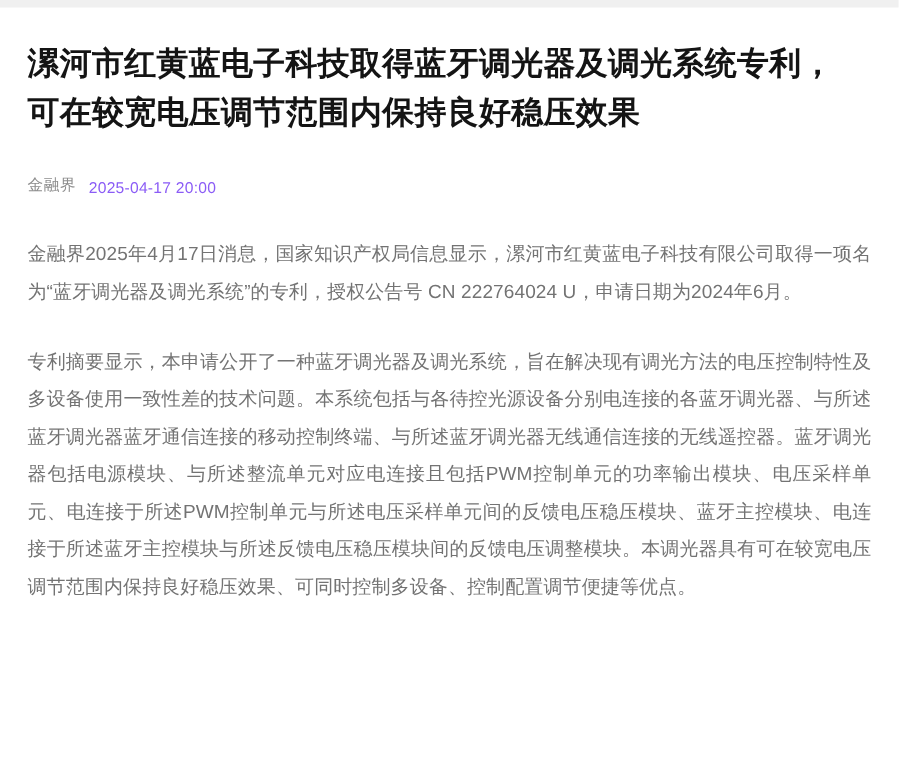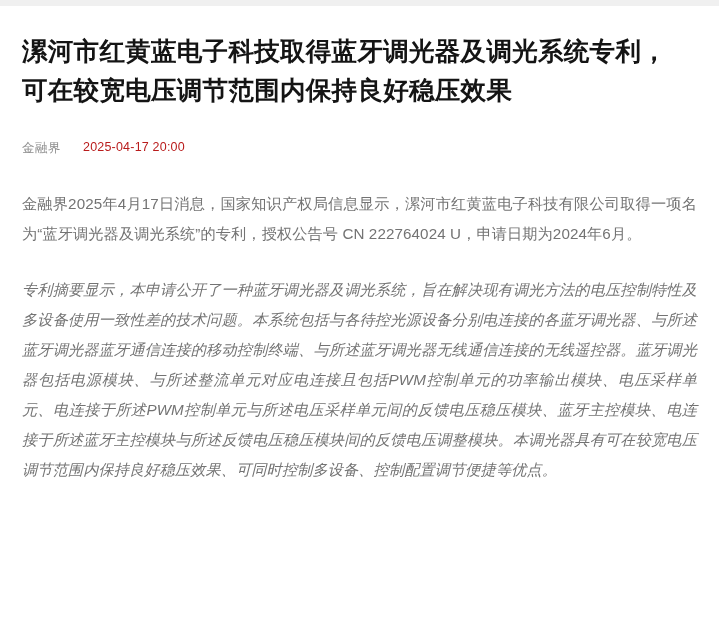--- a/index.html
+++ b/index.html
@@ -33,46 +33,46 @@
     font-size: 25.5px;
     line-height: 39px;
     font-weight: bold;
     color: #141414;
     letter-spacing: 0.3px;
     margin: 26px 0 0 0;
     padding-right: 10px;
   }
   .meta {
     display: flex;
-    align-items: flex-start;
+    align-items: flex-end;
     margin-top: 30px;
     font-size: 12.5px;
     color: #9b9b9b;
   }
   .meta-source {
     color: #8d8d8d;
     letter-spacing: 0.5px;
   }
   .meta-time {
-    margin-left: 22px;
-    color: #b91c1c;
+    margin-left: 10px;
+    color: #8b5cf6;
     letter-spacing: 0.2px;
   }
   .body {
     margin-top: 32px;
   }
   .para {
     font-size: 15.2px;
     line-height: 30px;
     color: #737373;
     margin: 0 0 26px 0;
     text-align: justify;
     letter-spacing: 0.1px;
   }
-  .para:last-child { margin-bottom: 0; font-style: italic; }
+  .para:last-child { margin-bottom: 0; }
 </style>
 </head>
 <body>
 
 <div class="page">
 
   <div class="topbar"></div>
 
   <div class="article">
 

